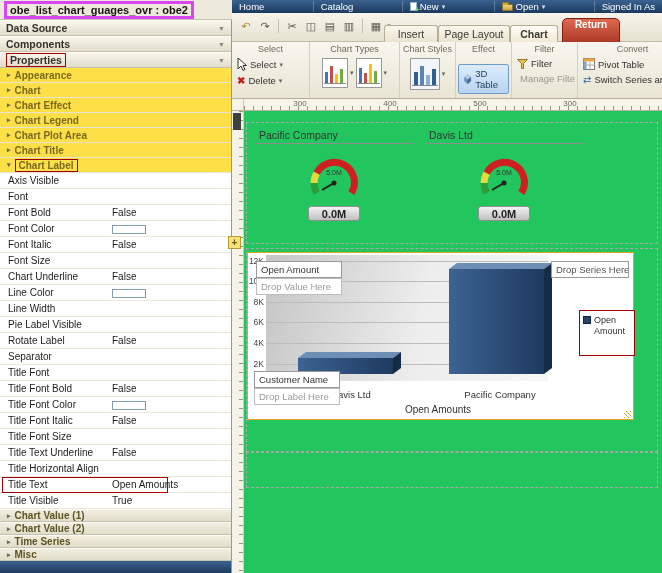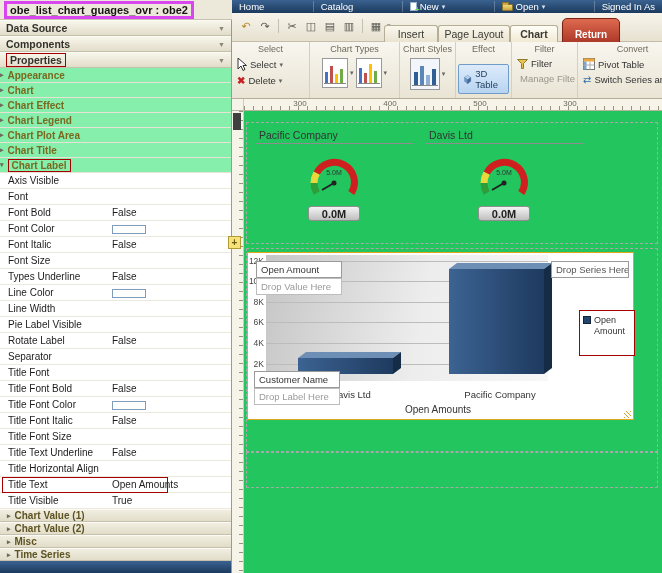--- a/index.html
+++ b/index.html
@@ -23,22 +23,22 @@
   .icon-folder { position:relative; width:11px; height:7px; background:linear-gradient(#f3d978,#cda73f);
     border:1px solid #8a7430; border-radius:1px; display:inline-block; margin-top:2px; }
   .icon-folder::before { content:""; position:absolute; top:-3px; left:-1px; width:5px; height:2px;
     background:#cda73f; border:1px solid #8a7430; border-bottom:none; }
 
   
   .sidebar { position:absolute; left:0; top:20px; width:232px; height:553px; background:#f3f0e7; border-right:1px solid #9a9a90; }
   .sec { height:16px; display:flex; align-items:center; padding-left:6px; font-weight:bold; font-size:10.5px; color:#33332e;
     background:linear-gradient(#f8f5eb,#e2ddca); border-bottom:1px solid #c6c1ad; border-top:1px solid #fbfaf5; position:relative; }
   .sec .sec-caret { position:absolute; right:6px; font-size:7px; color:#8a8573; }
-  .pcat { height:15px; display:flex; align-items:center; gap:4px; font-size:10px; font-weight:bold;
-    color:#7a681f; background:#86efac; border-bottom:1px solid #e7e3d4; }
+  .pcat { height:15px; display:flex; align-items:center; gap:4px; padding-left:7px; font-size:10px; font-weight:bold;
+    color:#7a681f; background:#fde047; border-bottom:1px solid #e7e3d4; }
   .pcat .tri { color:#6f6b5c; font-size:7px; }
   .red-frame2 { border:1px solid #a50000; padding:0 3px; }
   .pgrid { background:#fff; }
   .prow { height:16px; display:flex; align-items:center; border-bottom:1px solid #ebe8dc; background:#fff; position:relative; font-size:10px; }
   .pname { width:112px; padding-left:8px; color:#1c1c1c; overflow:hidden; white-space:nowrap; }
   .pval { flex:1; color:#1c1c1c; white-space:nowrap; }
   .swatch { display:inline-block; width:34px; height:9px; background:#fff; border:1px solid #7f9db9; vertical-align:middle; }
   .prow.hl::after { content:""; position:absolute; left:2px; top:0; width:164px; height:14px; border:1px solid #a50000; pointer-events:none; }
   .bsec { height:13px; display:flex; align-items:center; gap:4px; padding-left:7px; font-size:10px; font-weight:bold; color:#5d5322;
     background:linear-gradient(#f1eee1,#e2ddc9); border-bottom:1px solid #c6c1ad; border-top:1px solid #fbfaf5; }
@@ -50,21 +50,21 @@
     background:linear-gradient(#f7f4ec,#e6e1d0); border-bottom:1px solid #c2bca7; }
   .tbicons { position:absolute; left:6px; top:5px; display:flex; gap:3px; align-items:center; }
   .tbicon { width:16px; height:16px; display:flex; align-items:center; justify-content:center; font-size:11px; color:#5a5a52; }
   .tbicon.gold { color:#b5892a; }
   .tbsep { width:1px; height:14px; background:#c5bfae; margin:0 2px; }
   .tab { position:absolute; top:12px; height:17px; border:1px solid #b6ae94; border-bottom:none; border-radius:3px 3px 0 0;
     background:linear-gradient(#faf7ee,#e9e3d0); display:flex; align-items:center; justify-content:center; font-size:10.5px; color:#3a3a33; }
   .tab.active { background:linear-gradient(#fffef8,#f1e9d2); font-weight:bold; }
   .return-btn { position:absolute; left:330px; top:5px; width:58px; height:32px; border:1px solid #7c1f14; border-radius:5px;
     background:linear-gradient(#de6a50,#9e2a1c); color:#fff; font-size:10px; font-weight:bold;
-    display:flex; align-items:center; justify-content:center; box-shadow:0 1px 1px rgba(0,0,0,.25); }
+    display:flex; align-items:flex-start; justify-content:center; box-shadow:0 1px 1px rgba(0,0,0,.25); }
 
   
   .ribbon { position:absolute; left:232px; top:42px; width:430px; height:57px; display:flex;
     background:linear-gradient(#f8f6ef,#e9e4d4); border-bottom:1px solid #b3ad99; overflow:hidden; }
   .rgroup { flex:0 0 auto; border-right:1px solid #d4cfc0; padding:2px 2px; display:flex; flex-direction:column; align-items:center; overflow:hidden; }
   .g1{width:78px}.g2{width:90px}.g3{width:56px}.g4{width:56px}.g5{width:66px}.g6{width:110px}
   .rlabel { font-size:9px; color:#6e6a5c; margin-bottom:2px; white-space:nowrap; }
   .rbtn { display:flex; align-items:center; gap:3px; font-size:9.5px; color:#333; padding:2px 3px; width:100%; white-space:nowrap; overflow:hidden; }
   .rbtn .x { color:#c22222; font-weight:bold; font-size:10px; }
   .rbtn.disabled { color:#9a968a; }
@@ -210,21 +210,21 @@
         </div>
       <div class="prow">
           <span class="pname">Font Italic</span>
           <span class="pval">False</span>
         </div>
       <div class="prow">
           <span class="pname">Font Size</span>
           <span class="pval"></span>
         </div>
       <div class="prow">
-          <span class="pname">Types Underline</span>
+          <span class="pname">Chart Underline</span>
           <span class="pval">False</span>
         </div>
       <div class="prow">
           <span class="pname">Line Color</span>
           <span class="pval"><span class="swatch"></span></span>
         </div>
       <div class="prow">
           <span class="pname">Line Width</span>
           <span class="pval"></span>
         </div>
@@ -281,25 +281,25 @@
     <div class="bsec">
         <span class="tri">▸</span>
         <span>Chart Value (1)</span>
       </div>
     <div class="bsec">
         <span class="tri">▸</span>
         <span>Chart Value (2)</span>
       </div>
     <div class="bsec">
         <span class="tri">▸</span>
+        <span>Time Series</span>
+      </div>
+    <div class="bsec">
+        <span class="tri">▸</span>
         <span>Misc</span>
-      </div>
-    <div class="bsec">
-        <span class="tri">▸</span>
-        <span>Time Series</span>
       </div>
     <div class="sidebar-bottom"></div>
   </div>
 
   <div class="toolbar">
     <div class="tbicons">
       <span class="tbicon gold">↶</span>
       <span class="tbicon">↷</span>
       <span class="tbsep"></span>
       <span class="tbicon">✂</span>

